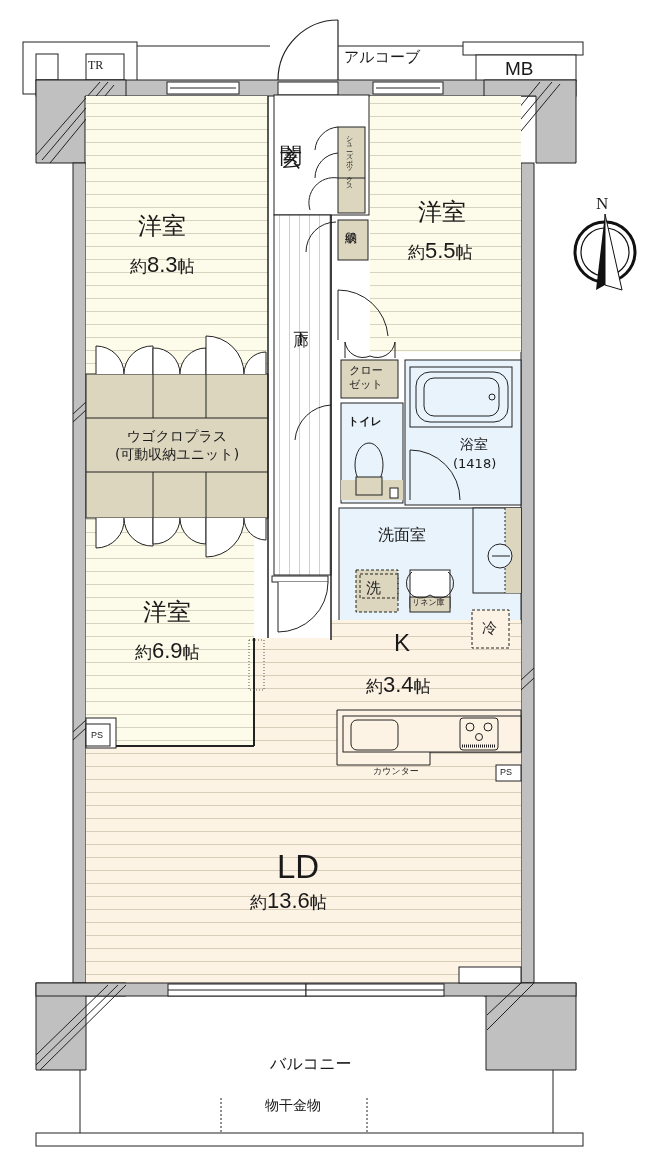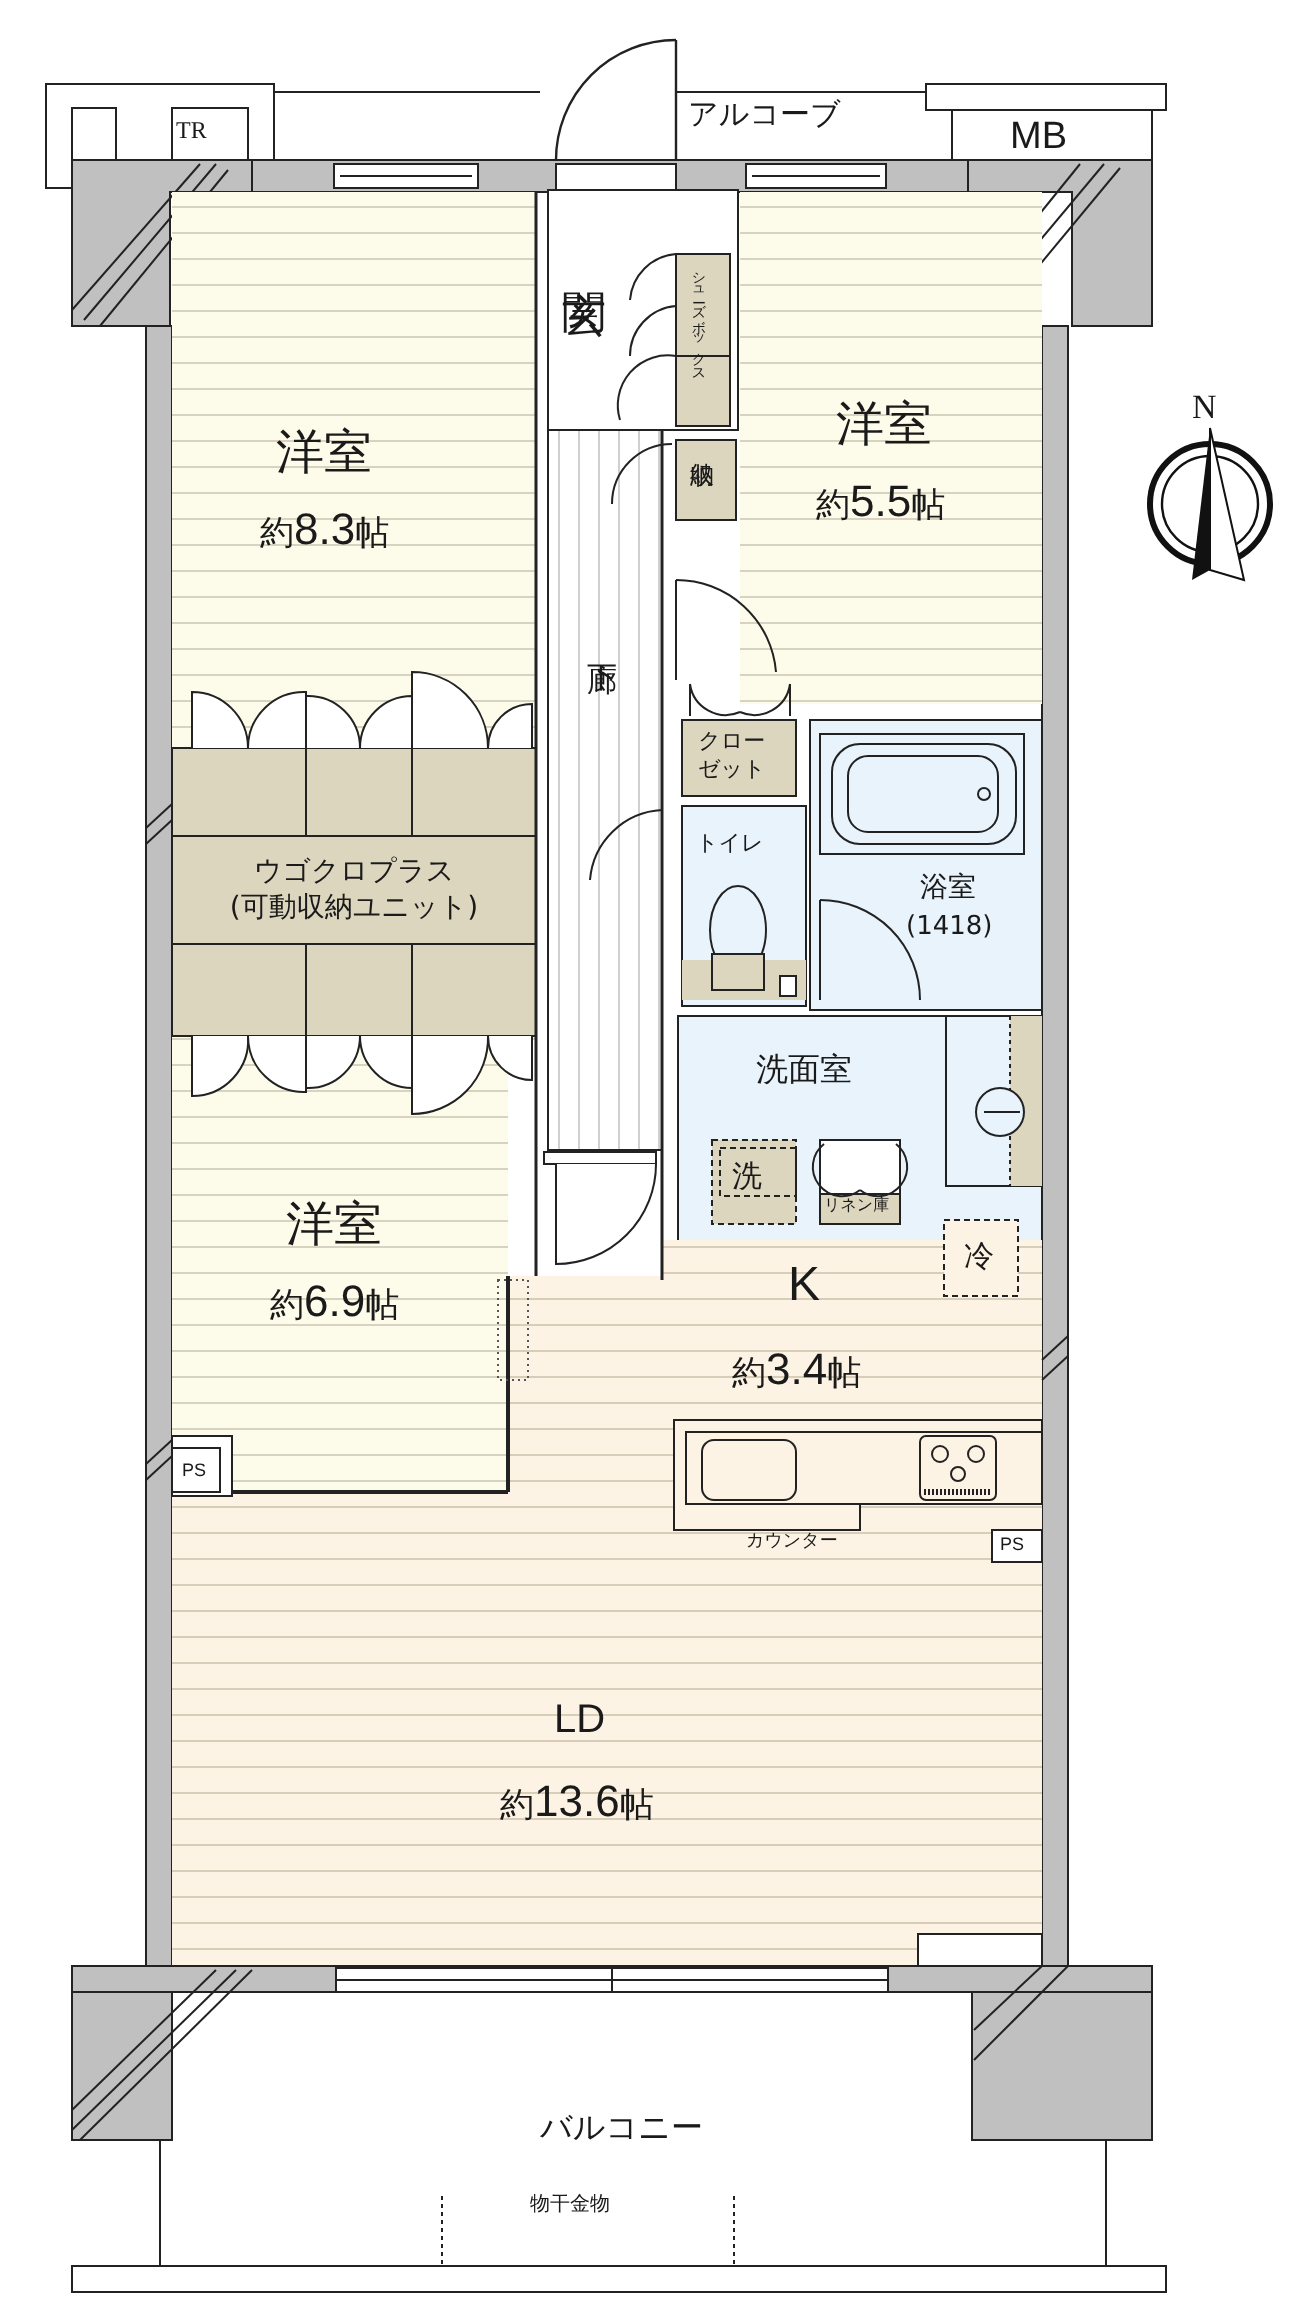--- a/index.html
+++ b/index.html
@@ -234,21 +234,21 @@
 <div class="lbl vert" style="left:345px;top:131px;font-size:7px;">シューズボックス</div>
 
 <div class="lbl vert" style="left:293px;top:320px;font-size:15px;">廊下</div>
 <div class="lbl vert" style="left:345px;top:222px;font-size:12px;">収納</div>
 
 <div class="lbl" style="left:349px;top:364px;font-size:11px;line-height:1.3;">
   <div>クロー</div>
   <div>ゼット</div>
 </div>
 
-<div class="lbl" style="left:348px;top:416px;font-size:11px;">トイレ</div>
+<div class="lbl" style="left:348px;top:416px;font-size:11px;font-weight:bold;">トイレ</div>
 
 <div class="lbl" style="left:460px;top:437px;font-size:14px;">浴室</div>
 <div class="lbl" style="left:453px;top:457px;font-size:13px;">(1418)</div>
 
 <div class="lbl" style="left:378px;top:527px;font-size:16px;">洗面室</div>
 <div class="lbl" style="left:366px;top:581px;font-size:15px;">洗</div>
 <div class="lbl" style="left:412px;top:599px;font-size:8px;">リネン庫</div>
 
 <div class="lbl" style="left:94px;top:428px;width:166px;font-size:14px;line-height:1.25;">
   <div>ウゴクロプラス</div>
@@ -257,19 +257,19 @@
 
 <div class="lbl" style="left:394px;top:631px;font-size:24px;font-family:'Liberation Sans',sans-serif;">K</div>
 <div class="lbl room-size" style="left:366px;top:674px;">
   <span>約</span><b>3.4</b><span>帖</span>
 </div>
 <div class="lbl" style="left:482px;top:621px;font-size:15px;">冷</div>
 <div class="lbl" style="left:373px;top:767px;font-size:9px;">カウンター</div>
 <div class="lbl" style="left:500px;top:768px;font-size:9px;font-family:'Liberation Sans',sans-serif;">PS</div>
 <div class="lbl" style="left:91px;top:731px;font-size:9px;font-family:'Liberation Sans',sans-serif;">PS</div>
 
-<div class="lbl" style="left:277px;top:850px;font-size:20px;font-family:'Liberation Sans',sans-serif;">LD</div>
+<div class="lbl" style="left:277px;top:850px;font-size:33px;font-family:'Liberation Sans',sans-serif;">LD</div>
 <div class="lbl room-size" style="left:250px;top:890px;">
   <span>約</span><b>13.6</b><span>帖</span>
 </div>
 
 <div class="lbl" style="left:270px;top:1056px;font-size:16px;">バルコニー</div>
-<div class="lbl" style="left:265px;top:1098px;font-size:10px;">物干金物</div>
+<div class="lbl" style="left:265px;top:1098px;font-size:14px;">物干金物</div>
 
 </body></html>

